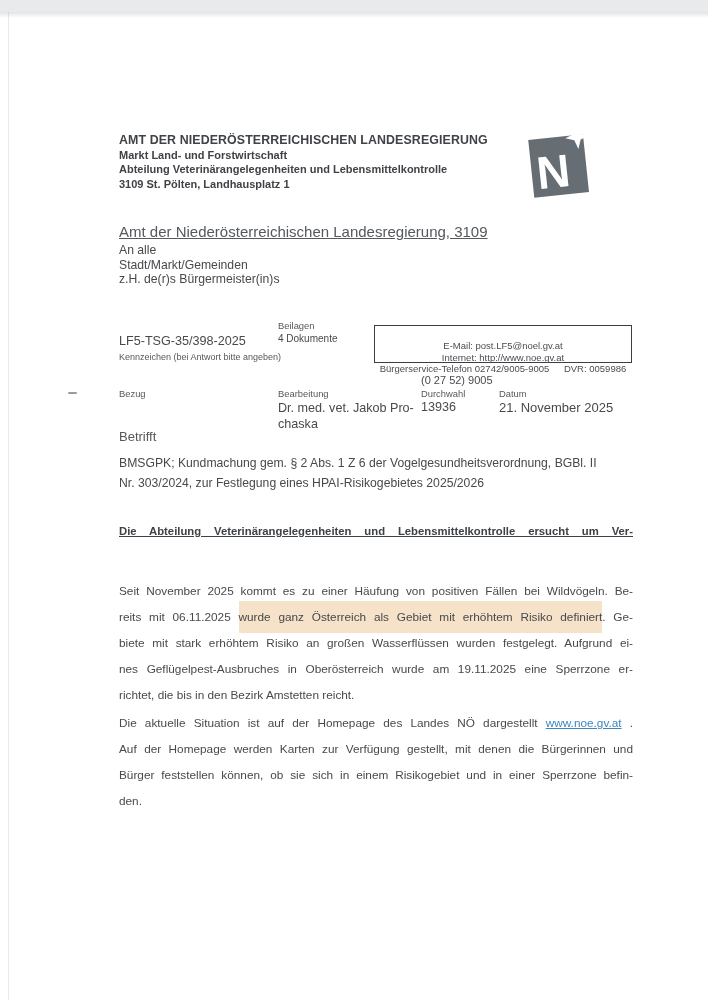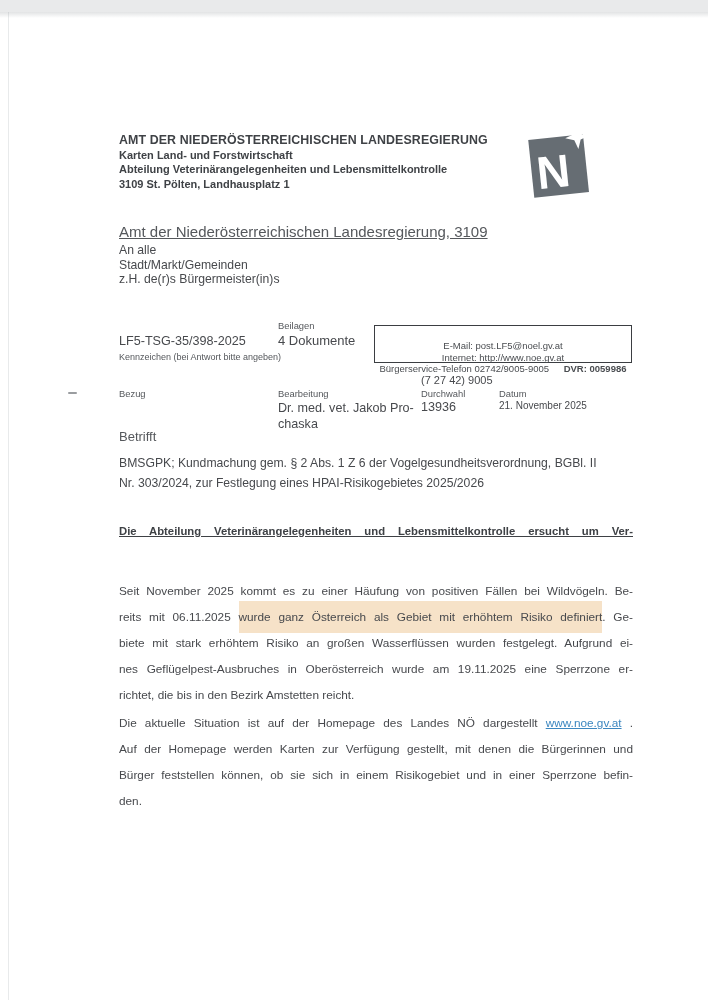--- a/index.html
+++ b/index.html
@@ -24,37 +24,37 @@
   .hdr{left:119px;top:121px;line-height:14.5px;color:#3f4246;}
   .hdr .l1{font-size:12.4px;font-weight:bold;letter-spacing:0.1px;}
   .hdr .l2,.hdr .l3,.hdr .l4{font-size:11px;font-weight:bold;}
   .logo-wrap{left:524px;top:113px;width:70px;height:78px;}
 
   .return-addr{left:119px;top:211px;font-size:15px;text-decoration:underline;color:#55585c;}
   .recipient{left:119px;top:231px;font-size:12.2px;line-height:14.5px;}
 
   .beilagen-label{left:278px;top:308px;font-size:9.4px;color:#55585c;}
   .kz-value{left:119px;top:322px;font-size:12.6px;}
-  .beilagen-value{left:278px;top:321px;font-size:13px;}
+  .beilagen-value{left:278px;top:321px;font-size:10px;}
   .kz-label{left:119px;top:340px;font-size:9px;color:#55585c;}
 
   .contact-box{left:374px;top:313px;width:258px;height:38px;border:1.6px solid #3b3e42;
     text-align:center;font-size:9.5px;line-height:11.6px;padding-top:14px;box-sizing:border-box;color:#4a4d51;}
   .contact-box .row3 span{display:inline-block;}
-  .contact-box .dvr{margin-left:12px;font-weight:bold;}
+  .contact-box .dvr{margin-left:12px;}
 
   .phone-prefix{left:421px;top:362px;font-size:11px;}
   .lbl{font-size:9.4px;color:#55585c;}
   .bezug-label{left:119px;top:376px;}
   .bearb-label{left:278px;top:376px;}
   .durchw-label{left:421px;top:376px;}
   .datum-label{left:499px;top:376px;}
   .bearb-value{left:278px;top:388px;font-size:12.6px;line-height:16px;width:140px;}
   .durchw-value{left:421px;top:388px;font-size:12.6px;}
-  .datum-value{left:499px;top:388px;font-size:10px;}
+  .datum-value{left:499px;top:388px;font-size:13px;}
 
   .betrifft-label{left:119px;top:417px;font-size:13px;color:#55585c;text-align:center;}
   .subject{left:119px;top:442px;width:516px;font-size:12.2px;line-height:19.5px;}
 
   .bodyline{display:block;height:26px;font-size:11.8px;white-space:nowrap;}
   .just{white-space:normal;text-align:justify;text-align-last:justify;}
 
   .lead{left:119px;top:506px;width:514px;line-height:26px;}
   .lead .bodyline{font-weight:bold;font-size:11.3px;text-decoration:underline;color:#3e4145;}
 
@@ -70,21 +70,21 @@
 <body>
 
 <div class="page">
   <div class="scan-top"></div>
   <div class="scan-bottom"></div>
   <div class="scan-left"></div>
   <div class="fold-mark"></div>
 
   <div class="abs hdr">
     <div class="l1">AMT DER NIEDERÖSTERREICHISCHEN LANDESREGIERUNG</div>
-    <div class="l2">Karten Land- und Forstwirtschaft</div>
+    <div class="l2">Markt Land- und Forstwirtschaft</div>
     <div class="l3">Abteilung Veterinärangelegenheiten und Lebensmittelkontrolle</div>
     <div class="l4">3109 St. Pölten, Landhausplatz 1</div>
   </div>
 
   <div class="abs logo-wrap">
     <svg width="70" height="78" viewBox="0 0 70 78">
       <g transform="rotate(-6 35 40)">
         <rect x="7" y="12" width="55" height="58" fill="#666d73"></rect>
         <text class="logo-n" x="12" y="62" font-size="46">N</text>
         <polygon points="56,2 59.2,11 68,14 59.2,17 56,26 52.8,17 44,14 52.8,11" fill="#ffffff"></polygon>
@@ -107,21 +107,21 @@
 
   <div class="abs contact-box">
     <div>E-Mail: post.LF5@noel.gv.at</div>
     <div>Internet: http://www.noe.gv.at</div>
     <div class="row3">
       <span>Bürgerservice-Telefon 02742/9005-9005</span>
       <span class="dvr">DVR: 0059986</span>
     </div>
   </div>
 
-  <div class="abs phone-prefix">(7 27 42) 9005</div>
+  <div class="abs phone-prefix">(0 27 52) 9005</div>
   <div class="abs lbl bezug-label">Bezug</div>
   <div class="abs lbl bearb-label">Bearbeitung</div>
   <div class="abs lbl durchw-label">Durchwahl</div>
   <div class="abs lbl datum-label">Datum</div>
   <div class="abs bearb-value">
     <div>Dr. med. vet. Jakob Pro-</div>
     <div>chaska</div>
   </div>
   <div class="abs durchw-value">13936</div>
   <div class="abs datum-value">21. November 2025</div>

